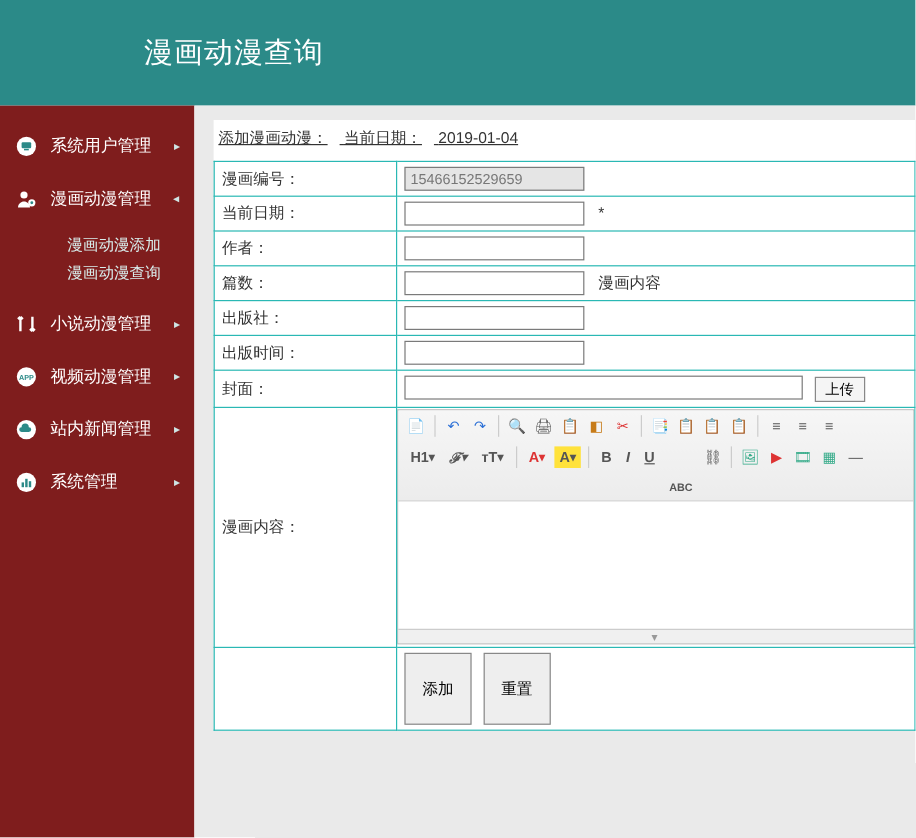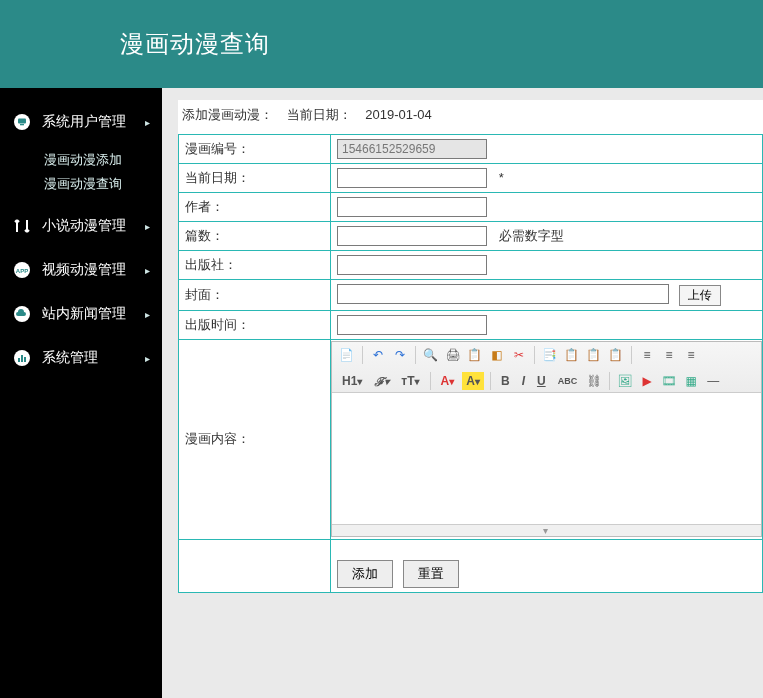--- a/index.html
+++ b/index.html
@@ -24,21 +24,21 @@
   font-size: 24px;
   font-weight: normal;
   letter-spacing: 1px;
 }
 .layout {
   display: flex;
   height: calc(698px - 88px);
 }
 .sidebar {
   width: 162px;
-  background: #000000;
+  background: #7f1d1d;
   padding-top: 12px;
 }
 .nav-item {
   display: flex;
   align-items: center;
   height: 44px;
   padding: 0 12px;
   color: #fff;
   cursor: pointer;
   position: relative;
@@ -51,40 +51,41 @@
   align-items: center;
   justify-content: center;
 }
 .nav-item .label { flex: 1; font-size: 14px; }
 .nav-item .chev {
   font-size: 10px;
   color: #cfe6e5;
 }
 .nav-item.open .chev { transform: rotate(90deg); display:inline-block;}
 .subnav {
-  padding: 4px 0 8px 44px;
+  padding: 4px 0 8px 56px;
 }
 .subnav div {
   color: #d8edec;
   font-size: 13px;
   line-height: 24px;
   cursor: pointer;
 }
 .content-wrap {
   flex: 1;
   background: #eaeaea;
   padding: 12px 0 0 16px;
 }
 .panel {
   background: #fff;
 }
 .crumb {
   font-size: 13px;
   color: #333;
   padding: 6px 4px 10px 4px;
+  text-decoration: underline;
 }
 .crumb span { margin-right: 10px; }
 .form-table {
   border-collapse: collapse;
   width: 100%;
   table-layout: fixed;
 }
 .form-table td {
   border: 1px solid #2ab8b4;
   padding: 4px 6px;
@@ -153,25 +154,24 @@
   background: #f0f0f0;
   border-top: 1px solid #ccc;
   text-align: center;
   font-size: 10px;
   color: #999;
   letter-spacing:2px;
 }
 .btn {
   border: 1px solid #888;
   background: #eee;
-  padding: 4px 14px;
+  padding: 20px 14px;
   font-size: 13px;
   cursor: pointer;
   margin-right: 6px;
-  margin-top: 16px;
 }
 svg { display:block; }
 </style>
 </head>
 <body>
 
 <div class="header">
   <div class="site-title">漫画动漫查询</div>
 </div>
 
@@ -184,20 +184,32 @@
         <svg width="18" height="18" viewBox="0 0 18 18">
             <circle cx="9" cy="9" r="8" fill="#fff"></circle>
             <rect x="5" y="5.5" width="8" height="5" rx="1" fill="#2b8a88"></rect>
             <rect x="7" y="11" width="4" height="1.3" fill="#2b8a88"></rect>
           </svg>
       </span>
       <span class="label">系统用户管理</span>
       <span class="chev">▸</span>
     </div>
 
+    <div class="nav-item open">
+      <span class="ico">
+        <svg width="18" height="18" viewBox="0 0 18 18">
+            <circle cx="7" cy="5.5" r="3" fill="#fff"></circle>
+            <path d="M2 16c0-3 2.5-5 5-5s5 2 5 5z" fill="#fff"></path>
+            <circle cx="13.5" cy="12" r="3" fill="#fff"></circle>
+            <circle cx="13.5" cy="12" r="1.2" fill="#2b8a88"></circle>
+          </svg>
+      </span>
+      <span class="label">漫画动漫管理</span>
+      <span class="chev">▾</span>
+    </div>
     <div class="subnav">
       <div>漫画动漫添加</div>
       <div>漫画动漫查询</div>
     </div>
 
     <div class="nav-item">
       <span class="ico">
         <svg width="18" height="18" viewBox="0 0 18 18">
             <path d="M4 3v12M4 3l-2 2M4 3l2 2M14 15V3M14 15l-2-2M14 15l2-2" stroke="#fff" stroke-width="2" fill="none"></path>
           </svg>
@@ -265,37 +277,37 @@
           </td>
         </tr>
         <tr>
           <td class="lbl">作者：</td>
           <td><input class="tinput" value="" style=""></td>
         </tr>
         <tr>
           <td class="lbl">篇数：</td>
           <td>
             <input class="tinput" value="" style="">
-            <span class="hint">必需数字型</span>
+            <span class="hint">漫画内容</span>
           </td>
         </tr>
         <tr>
           <td class="lbl">出版社：</td>
+          <td><input class="tinput" value="" style=""></td>
+        </tr>
+        <tr>
+          <td class="lbl">出版时间：</td>
           <td><input class="tinput" value="" style=""></td>
         </tr>
         <tr>
           <td class="lbl">封面：</td>
           <td>
             <input class="wideinput" value="" style="">
             <button class="upload-btn">上传</button>
           </td>
-        </tr>
-        <tr>
-          <td class="lbl">出版时间：</td>
-          <td><input class="tinput" value="" style=""></td>
         </tr>
         <tr>
           <td class="lbl" style="vertical-align:middle;height:200px;font-family:Liberation Serif, serif;">漫画内容：</td>
           <td style="padding:0;">
             <div class="editor">
               <div class="toolbar">
                 <span class="tb">📄</span>
                 <span class="sep"></span>
                 <span class="tb" style="color:#2a6fd6;">↶</span>
                 <span class="tb" style="color:#2a6fd6;">↷</span>
@@ -324,21 +336,21 @@
                 <span class="sep"></span>
                 <span class="tb txt">
                       <b>B</b>
                     </span>
                 <span class="tb txt">
                       <i>I</i>
                     </span>
                 <span class="tb txt">
                       <u>U</u>
                     </span>
-                <span class="tb txt" style="font-size:9px;">ABC</span>
+                <span class="tb txt" style="font-size:9px;margin-top:25px;">ABC</span>
                 <span class="tb">⛓</span>
                 <span class="sep"></span>
                 <span class="tb" style="color:#3a8;">🖼</span>
                 <span class="tb" style="color:#d33;">▶</span>
                 <span class="tb" style="color:#3a8;">🎞</span>
                 <span class="tb" style="color:#3a8;">▦</span>
                 <span class="tb">—</span>
               </div>
               <div class="editor-body"></div>
               <div class="editor-resize">▾</div>

